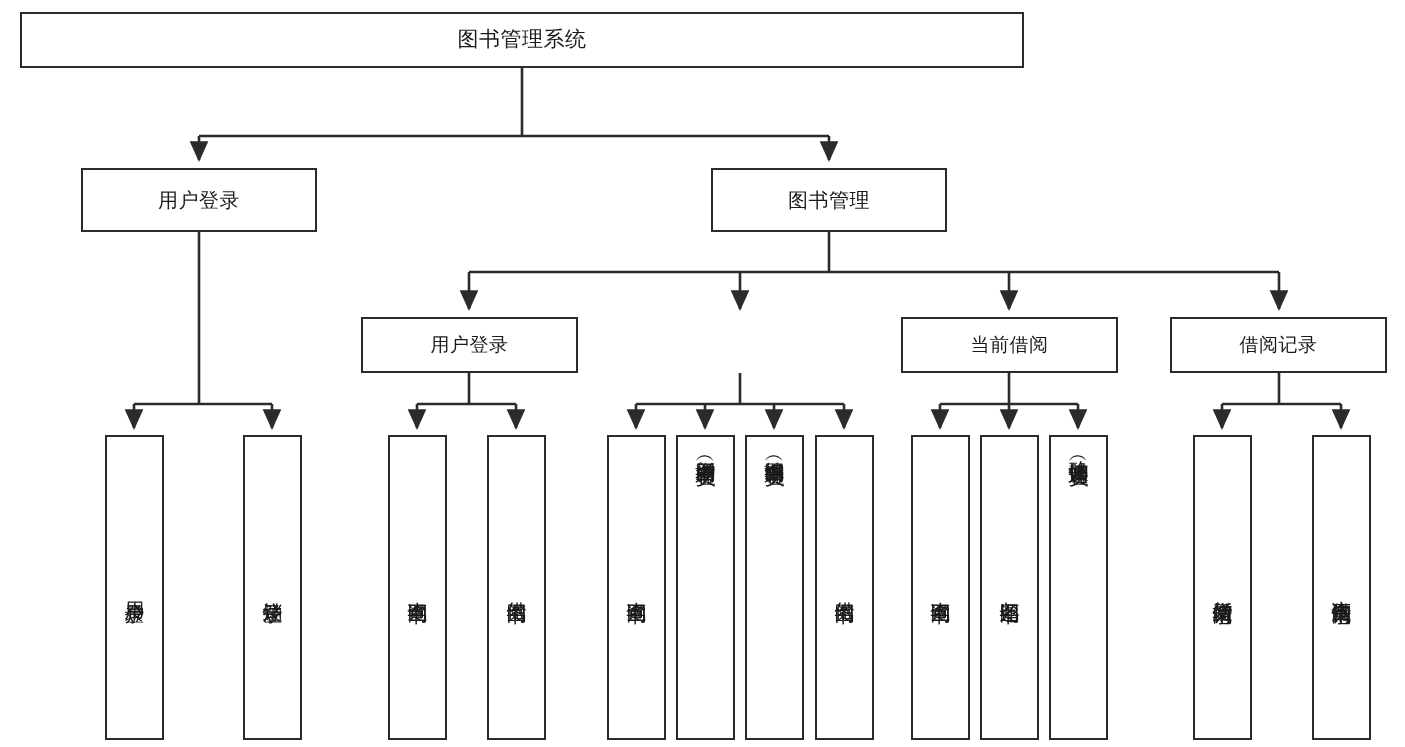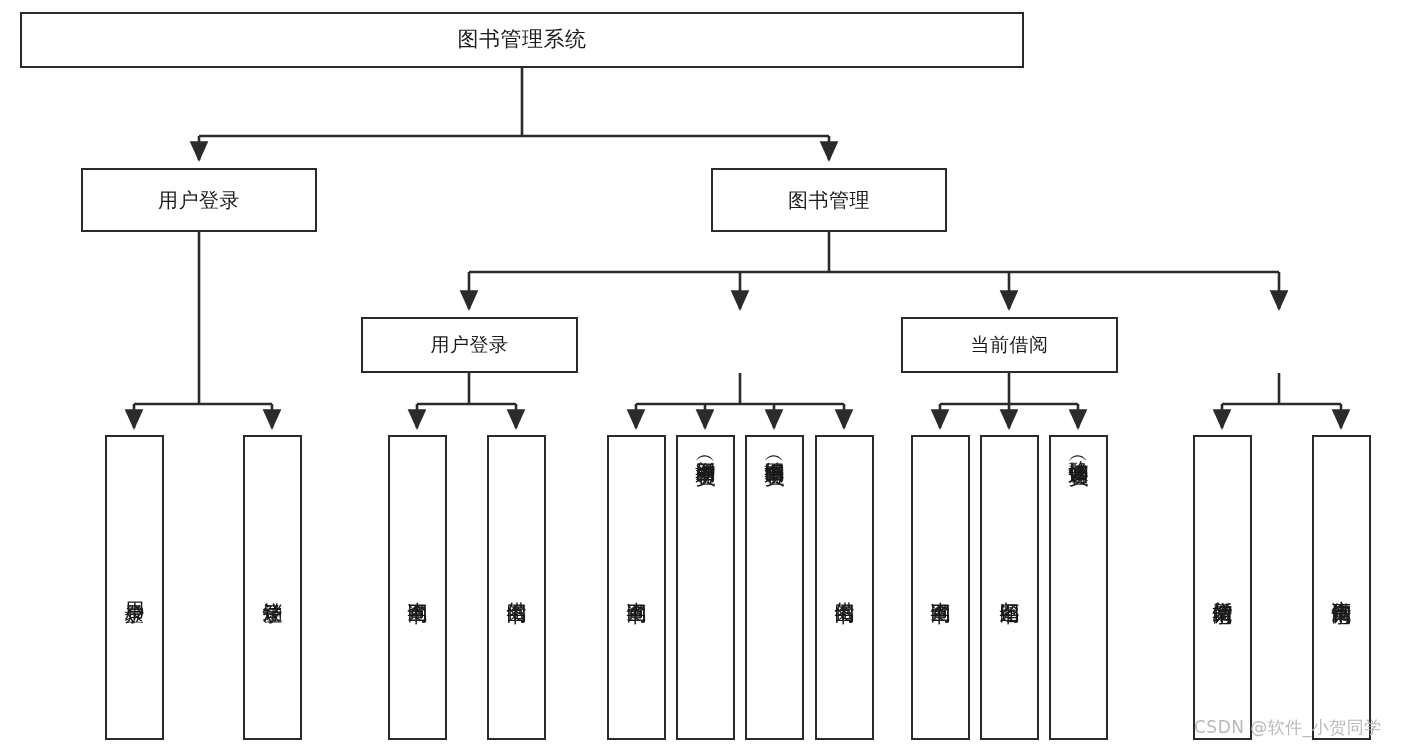--- a/index.html
+++ b/index.html
@@ -138,20 +138,23 @@
   <div class="node lvl2" style="left:711px; top:168px; width:236px; height:64px;">
     <span class="lbl">图书管理</span>
   </div>
 
   <div class="node lvl3" style="left:361px; top:317px; width:217px; height:56px;">
     <span class="lbl">用户登录</span>
   </div>
   <div class="node lvl3" style="left:901px; top:317px; width:217px; height:56px;">
     <span class="lbl">当前借阅</span>
   </div>
+  <div class="node lvl3" style="left:1170px; top:317px; width:217px; height:56px;">
+    <span class="lbl">借阅记录</span>
+  </div>
 
   <div class="node leaf shortlbl" style="left:105px; top:435px; width:59px; height:305px;">
     <span class="lbl">用户登录</span>
   </div>
   <div class="node leaf shortlbl" style="left:243px; top:435px; width:59px; height:305px;">
     <span class="lbl">注销登录</span>
   </div>
 
   <div class="node leaf shortlbl" style="left:388px; top:435px; width:59px; height:305px;">
     <span class="lbl">查询图书</span>
@@ -183,15 +186,14 @@
     <span class="lbl">确认归还（管理员）</span>
   </div>
 
   <div class="node leaf shortlbl" style="left:1193px; top:435px; width:59px; height:305px;">
     <span class="lbl">新增借阅记录</span>
   </div>
   <div class="node leaf shortlbl" style="left:1312px; top:435px; width:59px; height:305px;">
     <span class="lbl">查询借阅记录</span>
   </div>
 
-  <div class="watermark" style="left:1194px; top:716px;">CSDN @软件_小贺同学</div>
 
 </div>
 
 </body></html>

